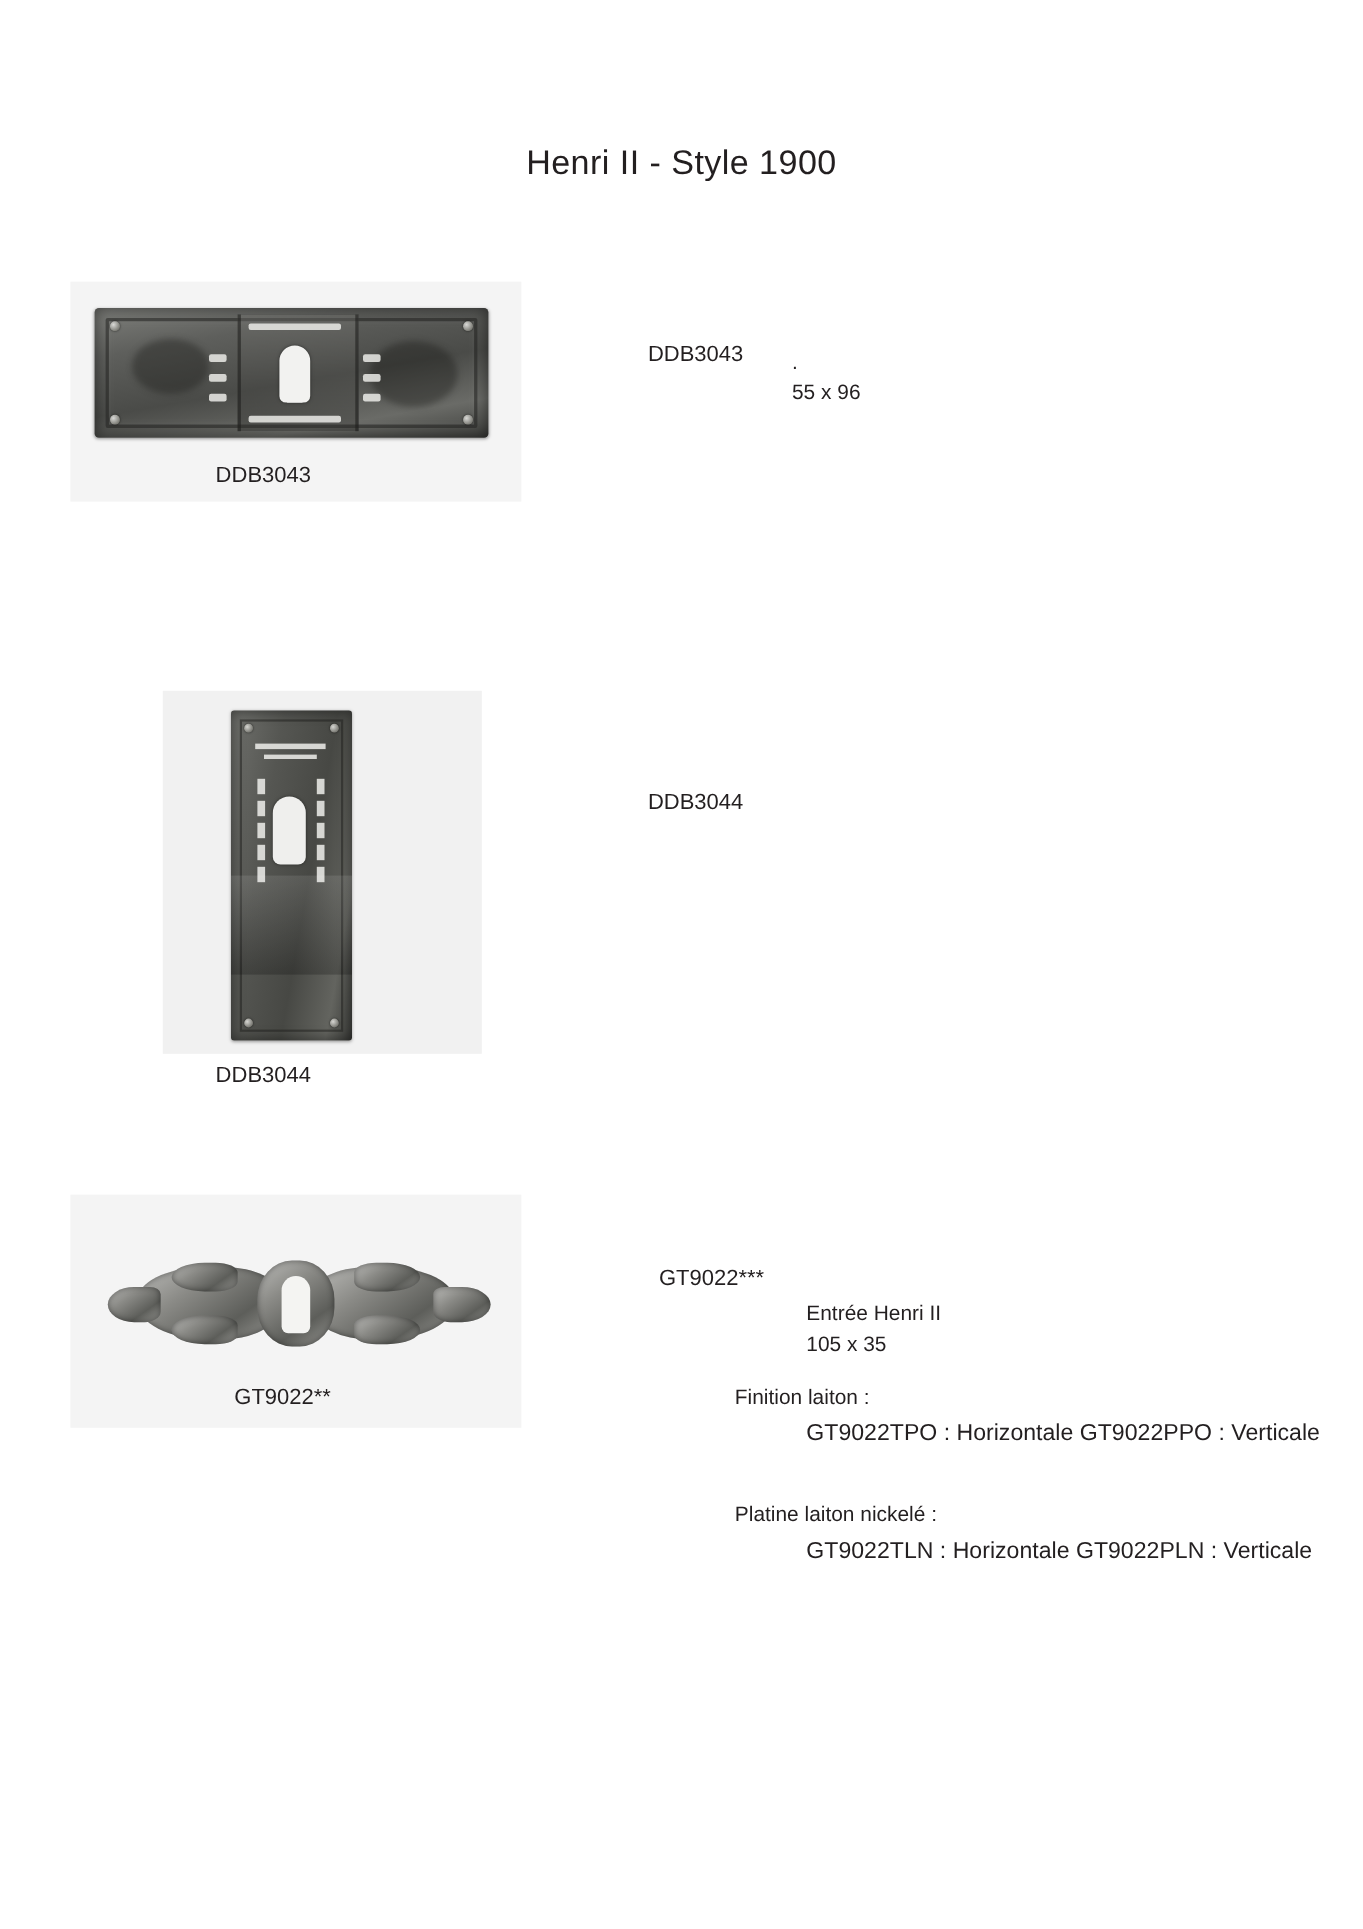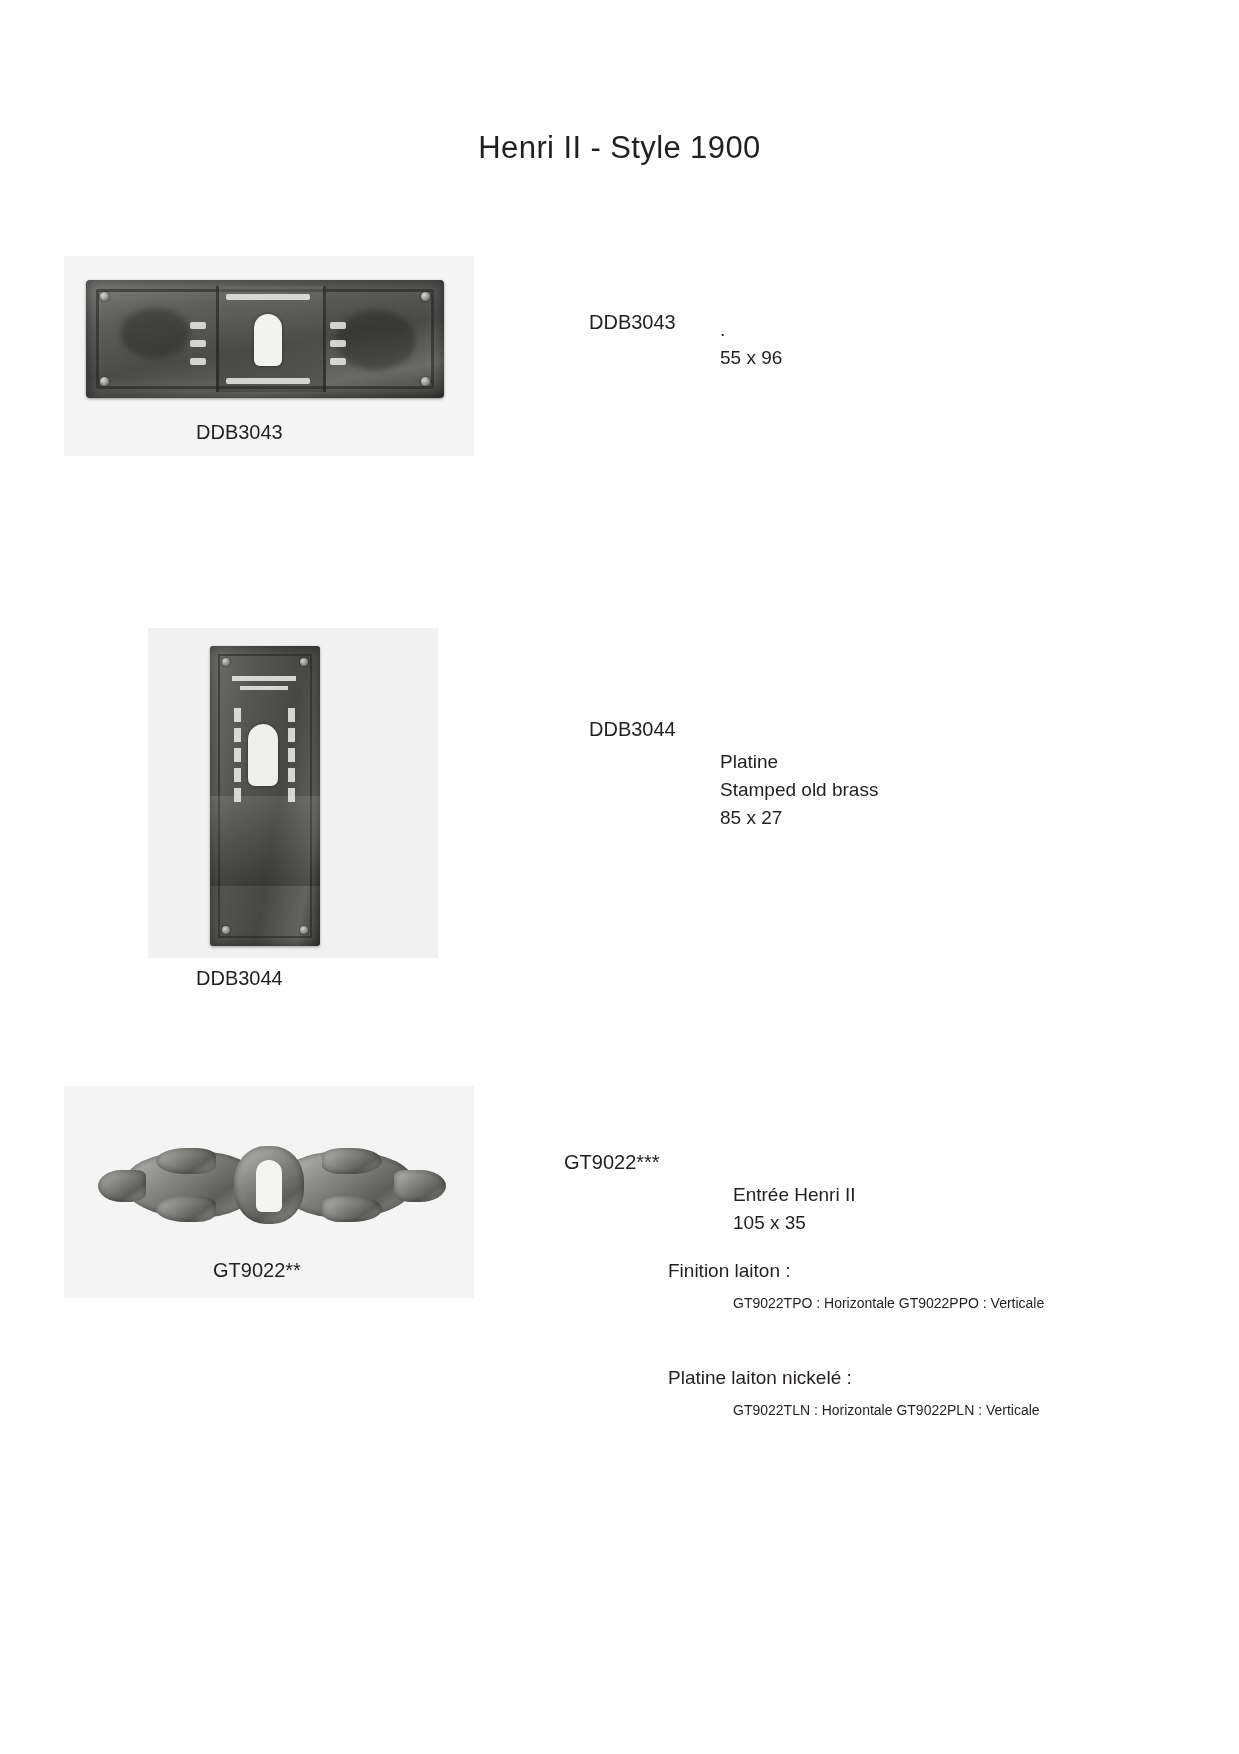--- a/index.html
+++ b/index.html
@@ -66,21 +66,21 @@
 
   .spec-block-title {
     position: absolute;
     font-size: 19px;
     color: #231f20;
     white-space: nowrap;
   }
 
   .spec-sub {
     position: absolute;
-    font-size: 14px;
+    font-size: 21px;
     line-height: 28px;
     color: #231f20;
     white-space: nowrap;
   }
 
   
   #photo-ddb3043 {
     left: 64px;
     top: 256px;
     width: 410px;
@@ -237,21 +237,21 @@
     top: 14px;
     width: 26px;
     height: 52px;
     background: #f4f4f2;
     border-radius: 13px 13px 6px 6px;
     z-index: 4;
   }
 
   #caption-gt9022 { left: 213px; top: 1259px; text-align: right; }
 
-  #spec-code-gt9022 { left: 564px; top: 1151px; }
+  #spec-code-gt9022 { left: 599px; top: 1151px; }
   #spec-lines-gt9022 { left: 733px; top: 1181px; }
 
   #finish-brass-title { left: 668px; top: 1260px; }
   #finish-brass-items { left: 733px; top: 1289px; }
   #finish-nickel-title { left: 668px; top: 1367px; }
   #finish-nickel-items { left: 733px; top: 1396px; }
 </style>
 </head>
 <body>
 
@@ -316,25 +316,20 @@
 
       <div class="screw" style="left:12px; top:12px;"></div>
       <div class="screw" style="left:90px; top:12px;"></div>
       <div class="screw" style="left:12px; top:280px;"></div>
       <div class="screw" style="left:90px; top:280px;"></div>
     </div>
   </div>
   <div class="photo-caption" id="caption-ddb3044">DDB3044</div>
 
   <div class="spec-code" id="spec-code-ddb3044">DDB3044</div>
-  <div class="spec-lines" id="spec-lines-ddb3044">
-    <span class="line">Platine</span>
-    <span class="line">Stamped old brass</span>
-    <span class="line">85 x 27</span>
-  </div>
 
   <div class="product-photo" id="photo-gt9022">
     <div class="orn-body">
       <div class="lobe" style="left:40px; top:6px; width:130px; height:66px;"></div>
       <div class="lobe" style="left:200px; top:6px; width:130px; height:66px; border-radius:40% 50% 55% 45%;"></div>
       <div class="lobe" style="left:150px; top:0px; width:70px; height:78px; border-radius:45%;"></div>
       <div class="lobe" style="left:14px; top:24px; width:48px; height:32px; border-radius:50% 20% 30% 50%;"></div>
       <div class="lobe" style="left:310px; top:24px; width:52px; height:32px; border-radius:20% 50% 50% 30%;"></div>
       <div class="lobe" style="left:72px; top:2px; width:60px; height:26px; border-radius:60% 40% 40% 60%;"></div>
       <div class="lobe" style="left:238px; top:2px; width:60px; height:26px; border-radius:40% 60% 60% 40%;"></div>

